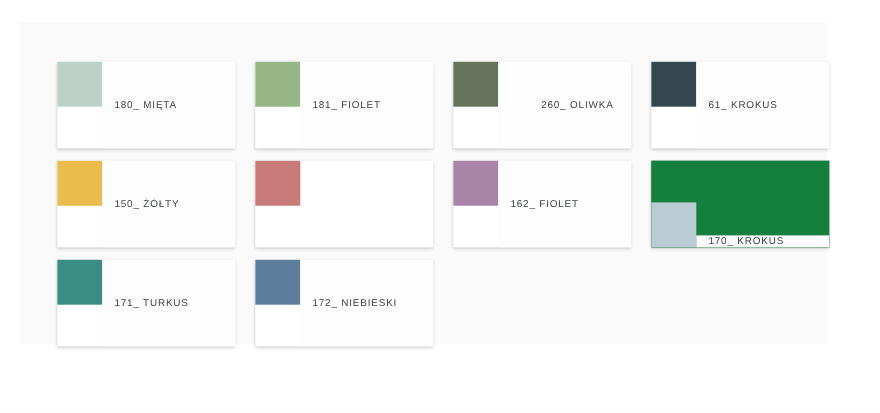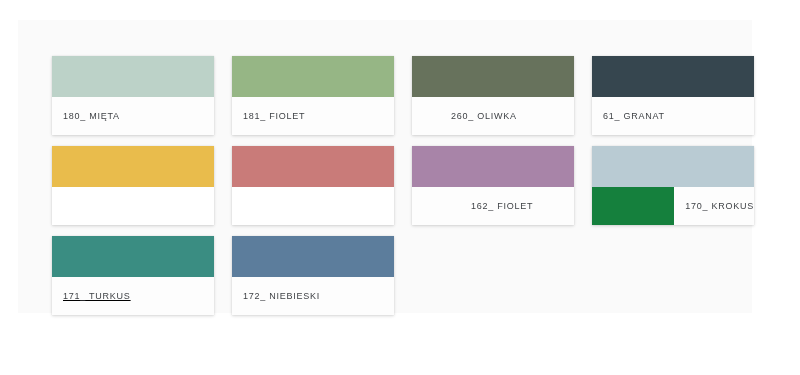--- a/index.html
+++ b/index.html
@@ -41,21 +41,21 @@
     column-gap: 18px;
     row-gap: 11px;
   }
 
   .swatch-card {
     width: 162px;
     height: 79px;
     background: #ffffff;
     box-shadow: 0 1px 3px rgba(0, 0, 0, 0.16), 0 0 1px rgba(0, 0, 0, 0.10);
     display: flex;
-    flex-direction: column;
+    flex-direction: row;
     overflow: hidden;
   }
 
   .swatch-color {
     width: 100%;
     height: 41px;
     flex: 0 0 41px;
   }
 
   .swatch-label-area {
@@ -99,42 +99,45 @@
       </div>
       <div class="swatch-card" style="background: rgb(255, 255, 255);">
         <div class="swatch-color" style="background-color: rgb(103, 114, 92);"></div>
         <div class="swatch-label-area">
           <span class="swatch-label" style="color: rgb(63, 66, 70); margin-left: 28px;">260_ OLIWKA</span>
         </div>
       </div>
       <div class="swatch-card" style="background: rgb(255, 255, 255);">
         <div class="swatch-color" style="background-color: rgb(54, 70, 79);"></div>
         <div class="swatch-label-area">
-          <span class="swatch-label" style="color: rgb(63, 66, 70);">61_ GRANAT</span>
+          <span class="swatch-label" style="color: rgb(63, 66, 70);">61_ KROKUS</span>
         </div>
       </div>
       <div class="swatch-card" style="background: rgb(255, 255, 255);">
         <div class="swatch-color" style="background-color: rgb(233, 188, 76);"></div>
+        <div class="swatch-label-area">
+          <span class="swatch-label" style="color: rgb(63, 66, 70);">150_ ŻÓŁTY</span>
+        </div>
       </div>
       <div class="swatch-card" style="background: rgb(255, 255, 255);">
         <div class="swatch-color" style="background-color: rgb(201, 123, 121);"></div>
       </div>
       <div class="swatch-card" style="background: rgb(255, 255, 255);">
         <div class="swatch-color" style="background-color: rgb(168, 132, 168);"></div>
         <div class="swatch-label-area">
-          <span class="swatch-label" style="color: rgb(63, 66, 70); margin-left: 48px;">162_ FIOLET</span>
+          <span class="swatch-label" style="color: rgb(63, 66, 70);">162_ FIOLET</span>
         </div>
       </div>
       <div class="swatch-card" style="background: #15803d; align-items: flex-end;">
         <div class="swatch-color" style="background-color: rgb(185, 203, 211);"></div>
         <div class="swatch-label-area">
           <span class="swatch-label" style="color: rgb(63, 66, 70);">170_ KROKUS</span>
         </div>
       </div>
-      <div class="swatch-card" style="background: rgb(255, 255, 255); text-decoration: underline;">
+      <div class="swatch-card" style="background: rgb(255, 255, 255);">
         <div class="swatch-color" style="background-color: rgb(58, 141, 130);"></div>
         <div class="swatch-label-area">
           <span class="swatch-label" style="color: rgb(63, 66, 70);">171_ TURKUS</span>
         </div>
       </div>
       <div class="swatch-card" style="background: rgb(255, 255, 255);">
         <div class="swatch-color" style="background-color: rgb(92, 125, 156);"></div>
         <div class="swatch-label-area">
           <span class="swatch-label" style="color: rgb(63, 66, 70);">172_ NIEBIESKI</span>
         </div>

